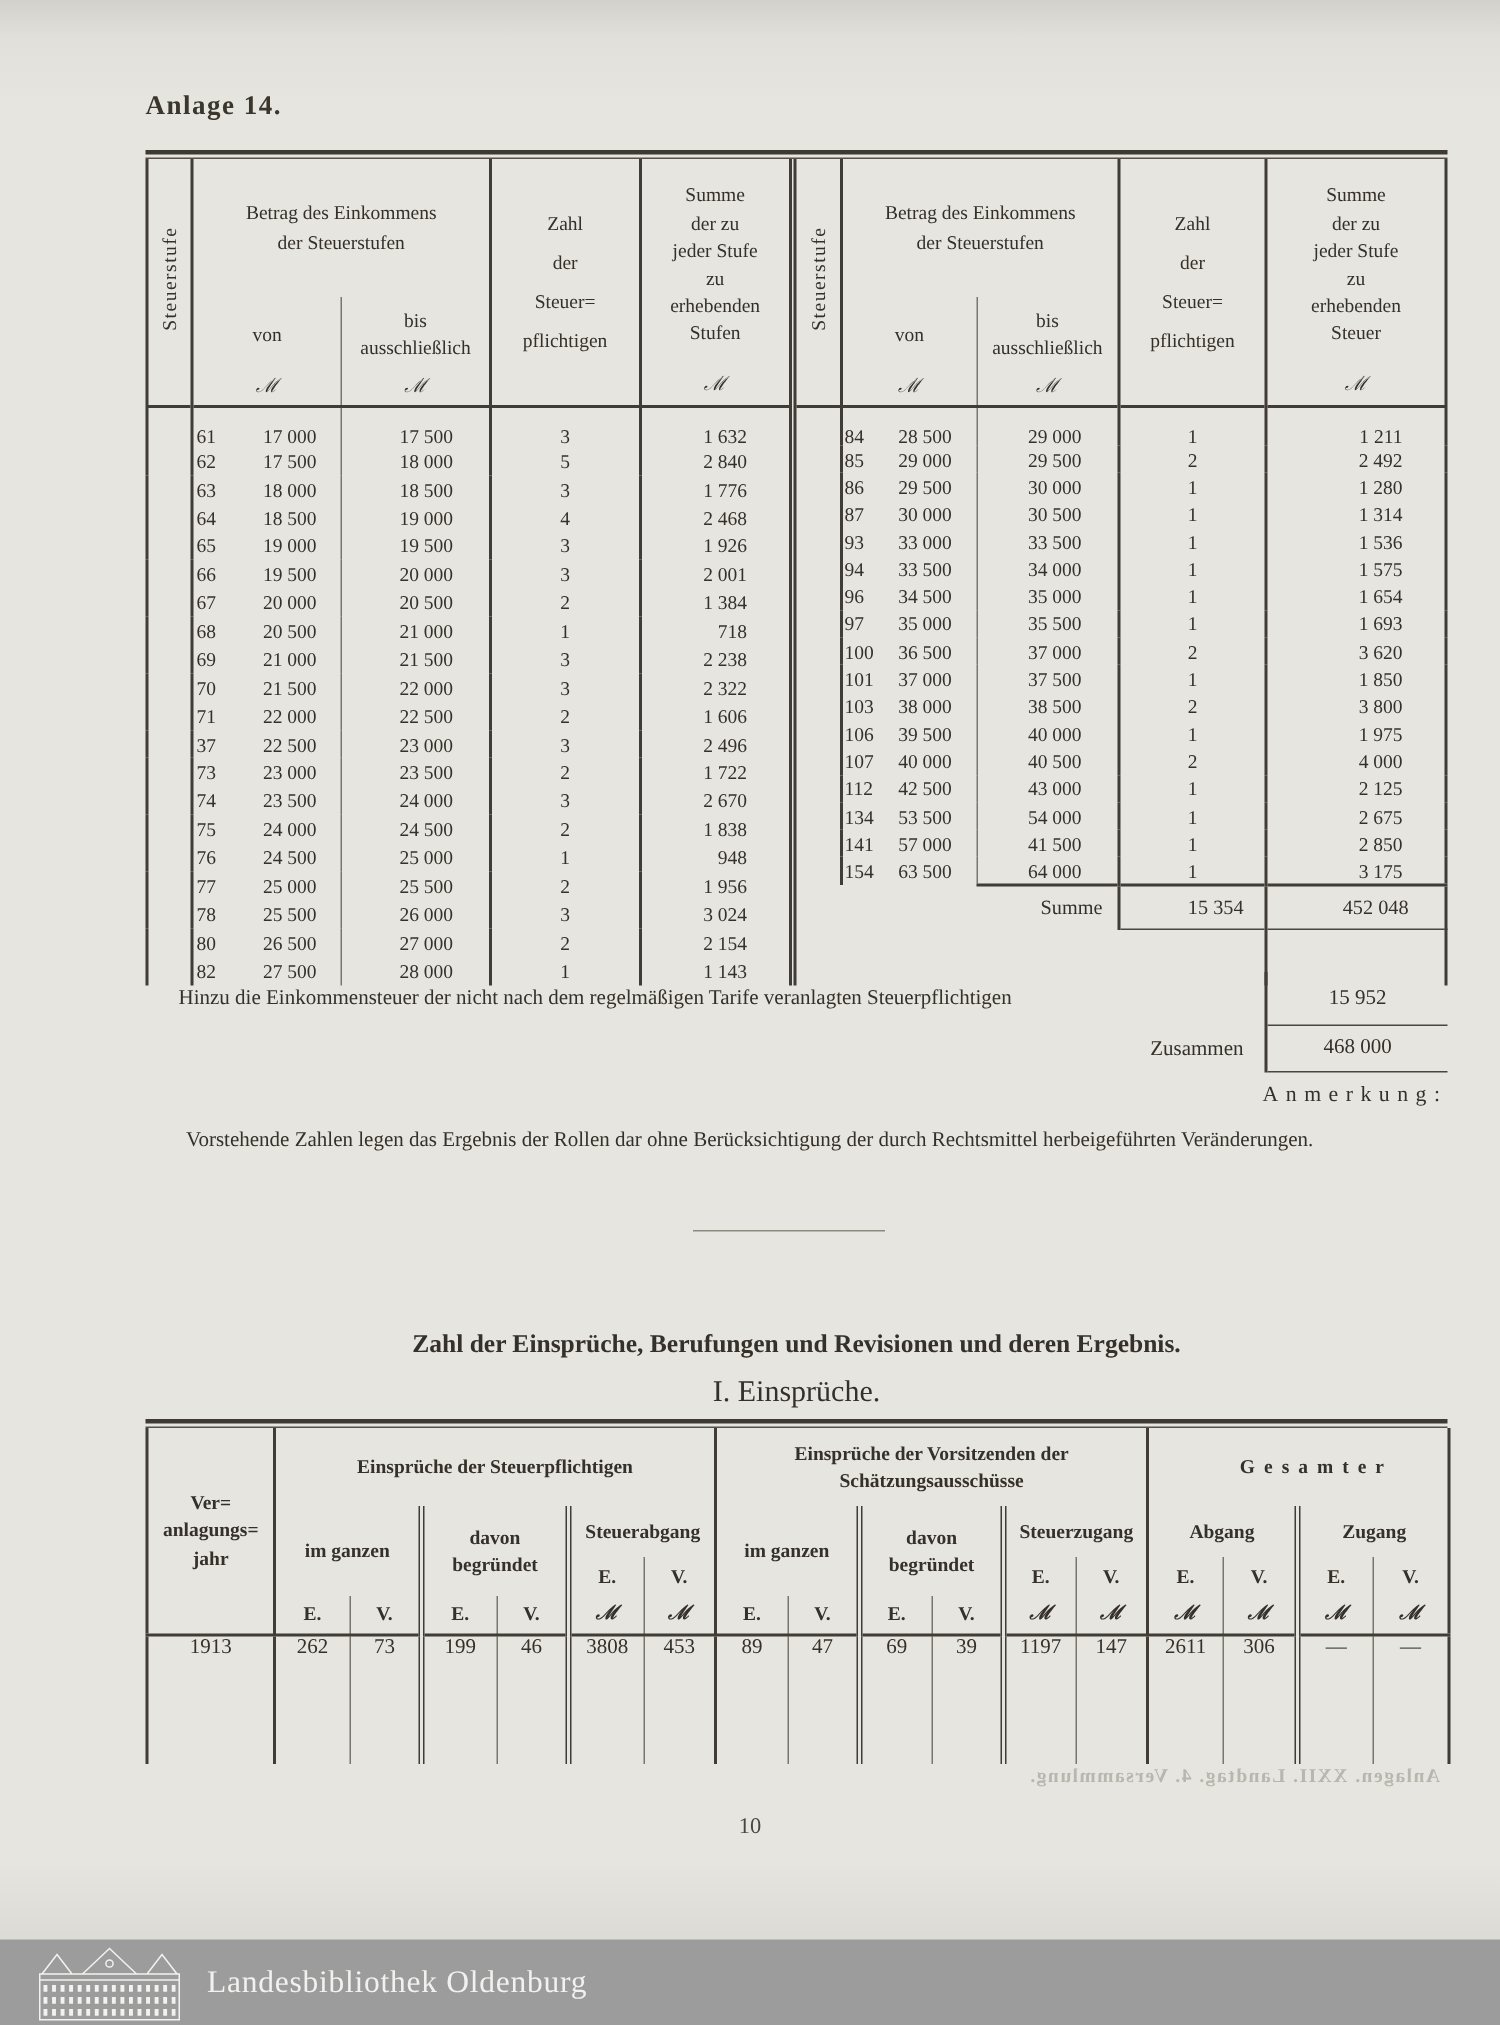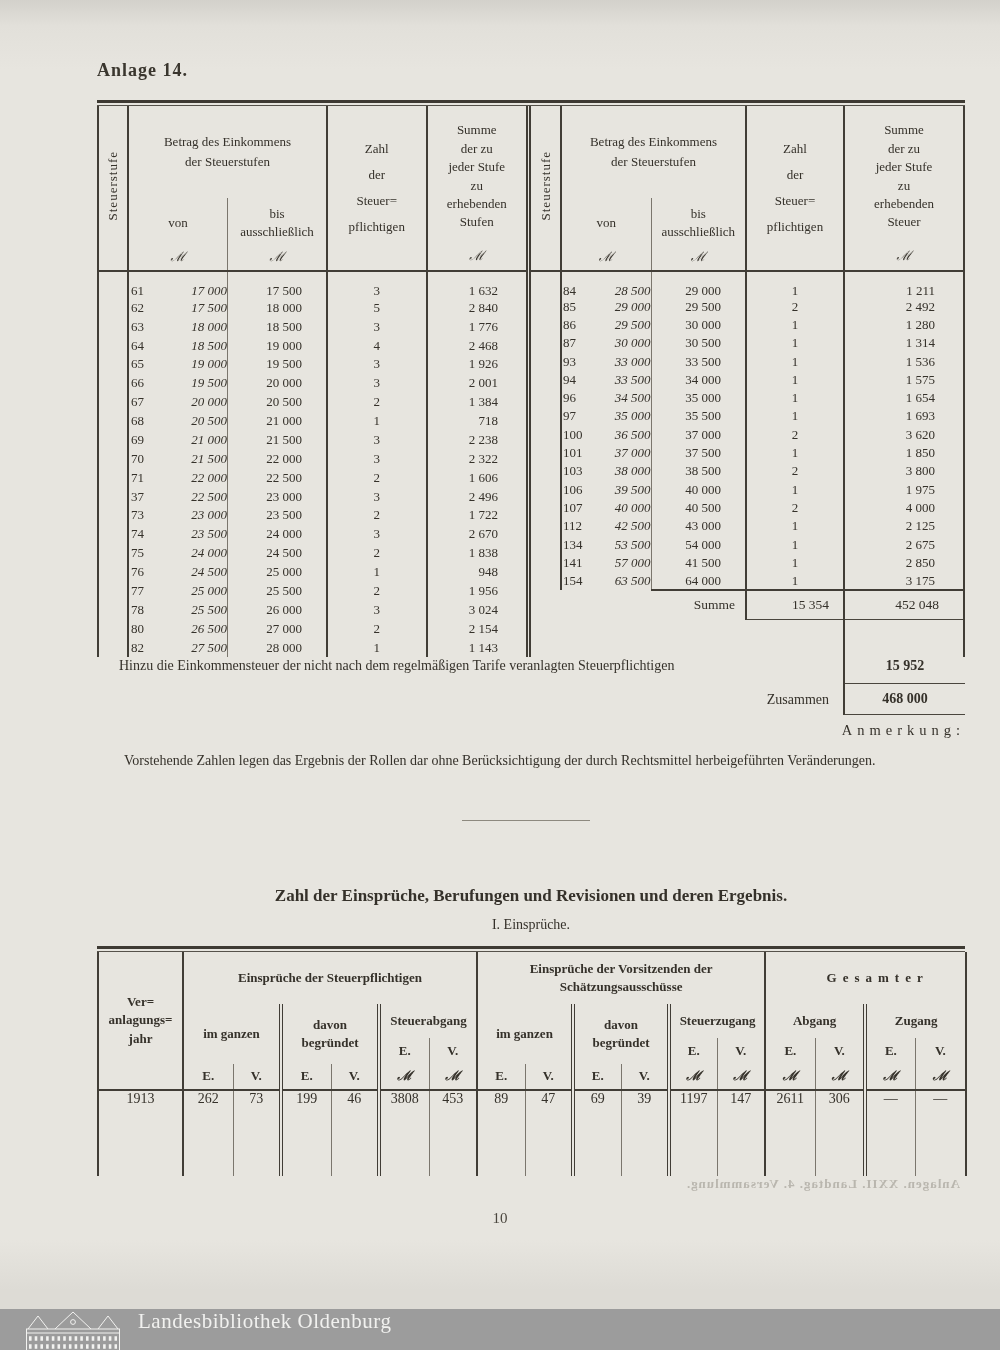--- a/index.html
+++ b/index.html
@@ -50,54 +50,54 @@
   .sumcell .lines{flex:1;display:flex;flex-direction:column;justify-content:center;line-height:1.42;}
   .sumcell .mk{padding-bottom:5px;}
   .rot{writing-mode:vertical-rl;transform:rotate(180deg);font-size:13px;letter-spacing:1px;}
   .mk{font-family:"DejaVu Serif",serif;font-style:italic;font-size:13px;}
 
   tbody.rows tr{height:18.3px;}
   tbody.rows td{font-size:13px;line-height:1;vertical-align:middle;white-space:nowrap;}
   tbody.rows tr:first-child td{padding-top:12px;}
   
   .tL tbody td:nth-child(1),.tR tbody td:nth-child(1){text-align:right;padding-right:5px;padding-left:32px;}
-  .tL tbody td:nth-child(2),.tR tbody td:nth-child(2){border-left:2px solid var(--rule);text-align:right;padding-right:0;font-style:italic;}
+  .tL tbody td:nth-child(2),.tR tbody td:nth-child(2){border-left:2px solid var(--rule);text-align:right;padding-right:16px;}
   .tL tbody td:nth-child(3),.tR tbody td:nth-child(3){border-left:1px solid var(--rule-thin);text-align:right;padding-right:24px;}
   .tL tbody td:nth-child(4),.tR tbody td:nth-child(4){border-left:2px solid var(--rule);text-align:center;}
   .tL tbody td:nth-child(5),.tR tbody td:nth-child(5){border-left:2px solid var(--rule);text-align:right;padding-right:28px;}
   
   .tR tbody.extra td{border:0;text-align:right;}
   .tR tr.sumrow{height:30px;}
   .tR tr.sumrow td{font-size:13.5px;vertical-align:middle;}
   .tR tr.sumrow .sm-label{border-top:2px solid var(--rule);padding-right:10px;}
   .tR tr.sumrow .sm-zahl{border-top:2px solid var(--rule);border-left:2px solid var(--rule);border-bottom:1px solid var(--ink-soft);padding-right:14px;}
   .tR tr.sumrow .sm-summe{border-top:2px solid var(--rule);border-left:2px solid var(--rule);border-bottom:1px solid var(--ink-soft);padding-right:24px;}
   .tR tr.fillrow{height:37px;}
   .tR tr.fillrow .f-summe{border-left:2px solid var(--rule);}
 
   
   .totals{position:absolute;left:97px;top:648px;width:868px;font-size:14px;}
   .trow{display:flex;align-items:stretch;}
   .trow .left{width:748px;border-right:2px solid var(--rule);display:flex;align-items:center;}
-  .trow .right{flex:1;display:flex;align-items:center;justify-content:center;font-weight:bold;}
+  .trow .right{flex:1;display:flex;align-items:center;justify-content:center;}
   .trow1{height:36px;}
   .trow1 .left{padding-left:22px;}
   .trow1 .right{border-bottom:1px solid var(--ink-soft);}
   .trow2{height:31px;}
   .trow2 .left{justify-content:flex-end;padding-right:14px;}
   .trow2 .right{border-bottom:1px solid var(--ink-soft);}
 
   
   .anm-title{position:absolute;left:97px;top:722px;width:868px;text-align:right;font-size:14.5px;letter-spacing:5px;}
   .anm-text{position:absolute;left:94px;top:748px;width:872px;font-size:14px;line-height:1.8;text-align:justify;text-indent:30px;}
   .small-divider{position:absolute;left:462px;top:820px;width:128px;border-top:1px solid #8d897f;}
 
   
   .s2-title{position:absolute;left:97px;top:886px;width:868px;text-align:center;font-weight:bold;font-size:17px;}
-  .s2-sub{position:absolute;left:97px;top:917px;width:868px;text-align:center;font-size:14px;}
+  .s2-sub{position:absolute;left:97px;top:917px;width:868px;text-align:center;font-size:20px;}
 
   .t2wrap{position:absolute;left:97px;top:946px;width:868px;}
   .t2{width:868px;border-left:2px solid var(--rule);border-right:2px solid var(--rule);}
   .t2 th{font-size:13px;vertical-align:middle;line-height:1.4;}
   .t2 thead{border-bottom:2px solid var(--rule);}
   .t2 .r1{height:52px;}
   .t2 .r2{height:34px;}
   .t2 .r3{height:26px;}
   .t2 .r4{height:26px;}
   .th-year{border-right:2px solid var(--rule);font-size:13.5px;line-height:1.7;}
@@ -114,21 +114,21 @@
   .t2 tbody td:nth-child(4),.t2 tbody td:nth-child(6),.t2 tbody td:nth-child(10),
   .t2 tbody td:nth-child(12),.t2 tbody td:nth-child(16){border-left:4px double var(--rule);}
   .t2 tbody td:nth-child(8),.t2 tbody td:nth-child(14){border-left:2px solid var(--rule);margin-left:46px;}
 
   .ghost-imprint{position:absolute;left:580px;top:1176px;width:380px;transform:scaleX(-1);
     color:rgba(110,105,95,.38);font-weight:bold;font-size:13px;filter:blur(.4px);letter-spacing:1px;}
 
   .pagenum{position:absolute;left:0;top:1210px;width:1000px;text-align:center;font-size:15px;color:#4a463e;}
 
   
-  .site-footer{position:absolute;left:0;right:0;bottom:0;height:41px;background:var(--footer-gray);display:flex;align-items:flex-start;}
+  .site-footer{position:absolute;left:0;right:0;bottom:0;height:57px;background:var(--footer-gray);display:flex;align-items:center;}
   .logo{margin-left:24px;width:98px;height:52px;flex:0 0 auto;}
   .footer-text{margin-left:16px;font-size:21px;color:#f1f1ef;letter-spacing:.5px;font-family:"Liberation Serif",serif;}
 </style>
 </head>
 <body>
 
 <div class="page">
 
   <div class="annex">Anlage 14.</div>
 

